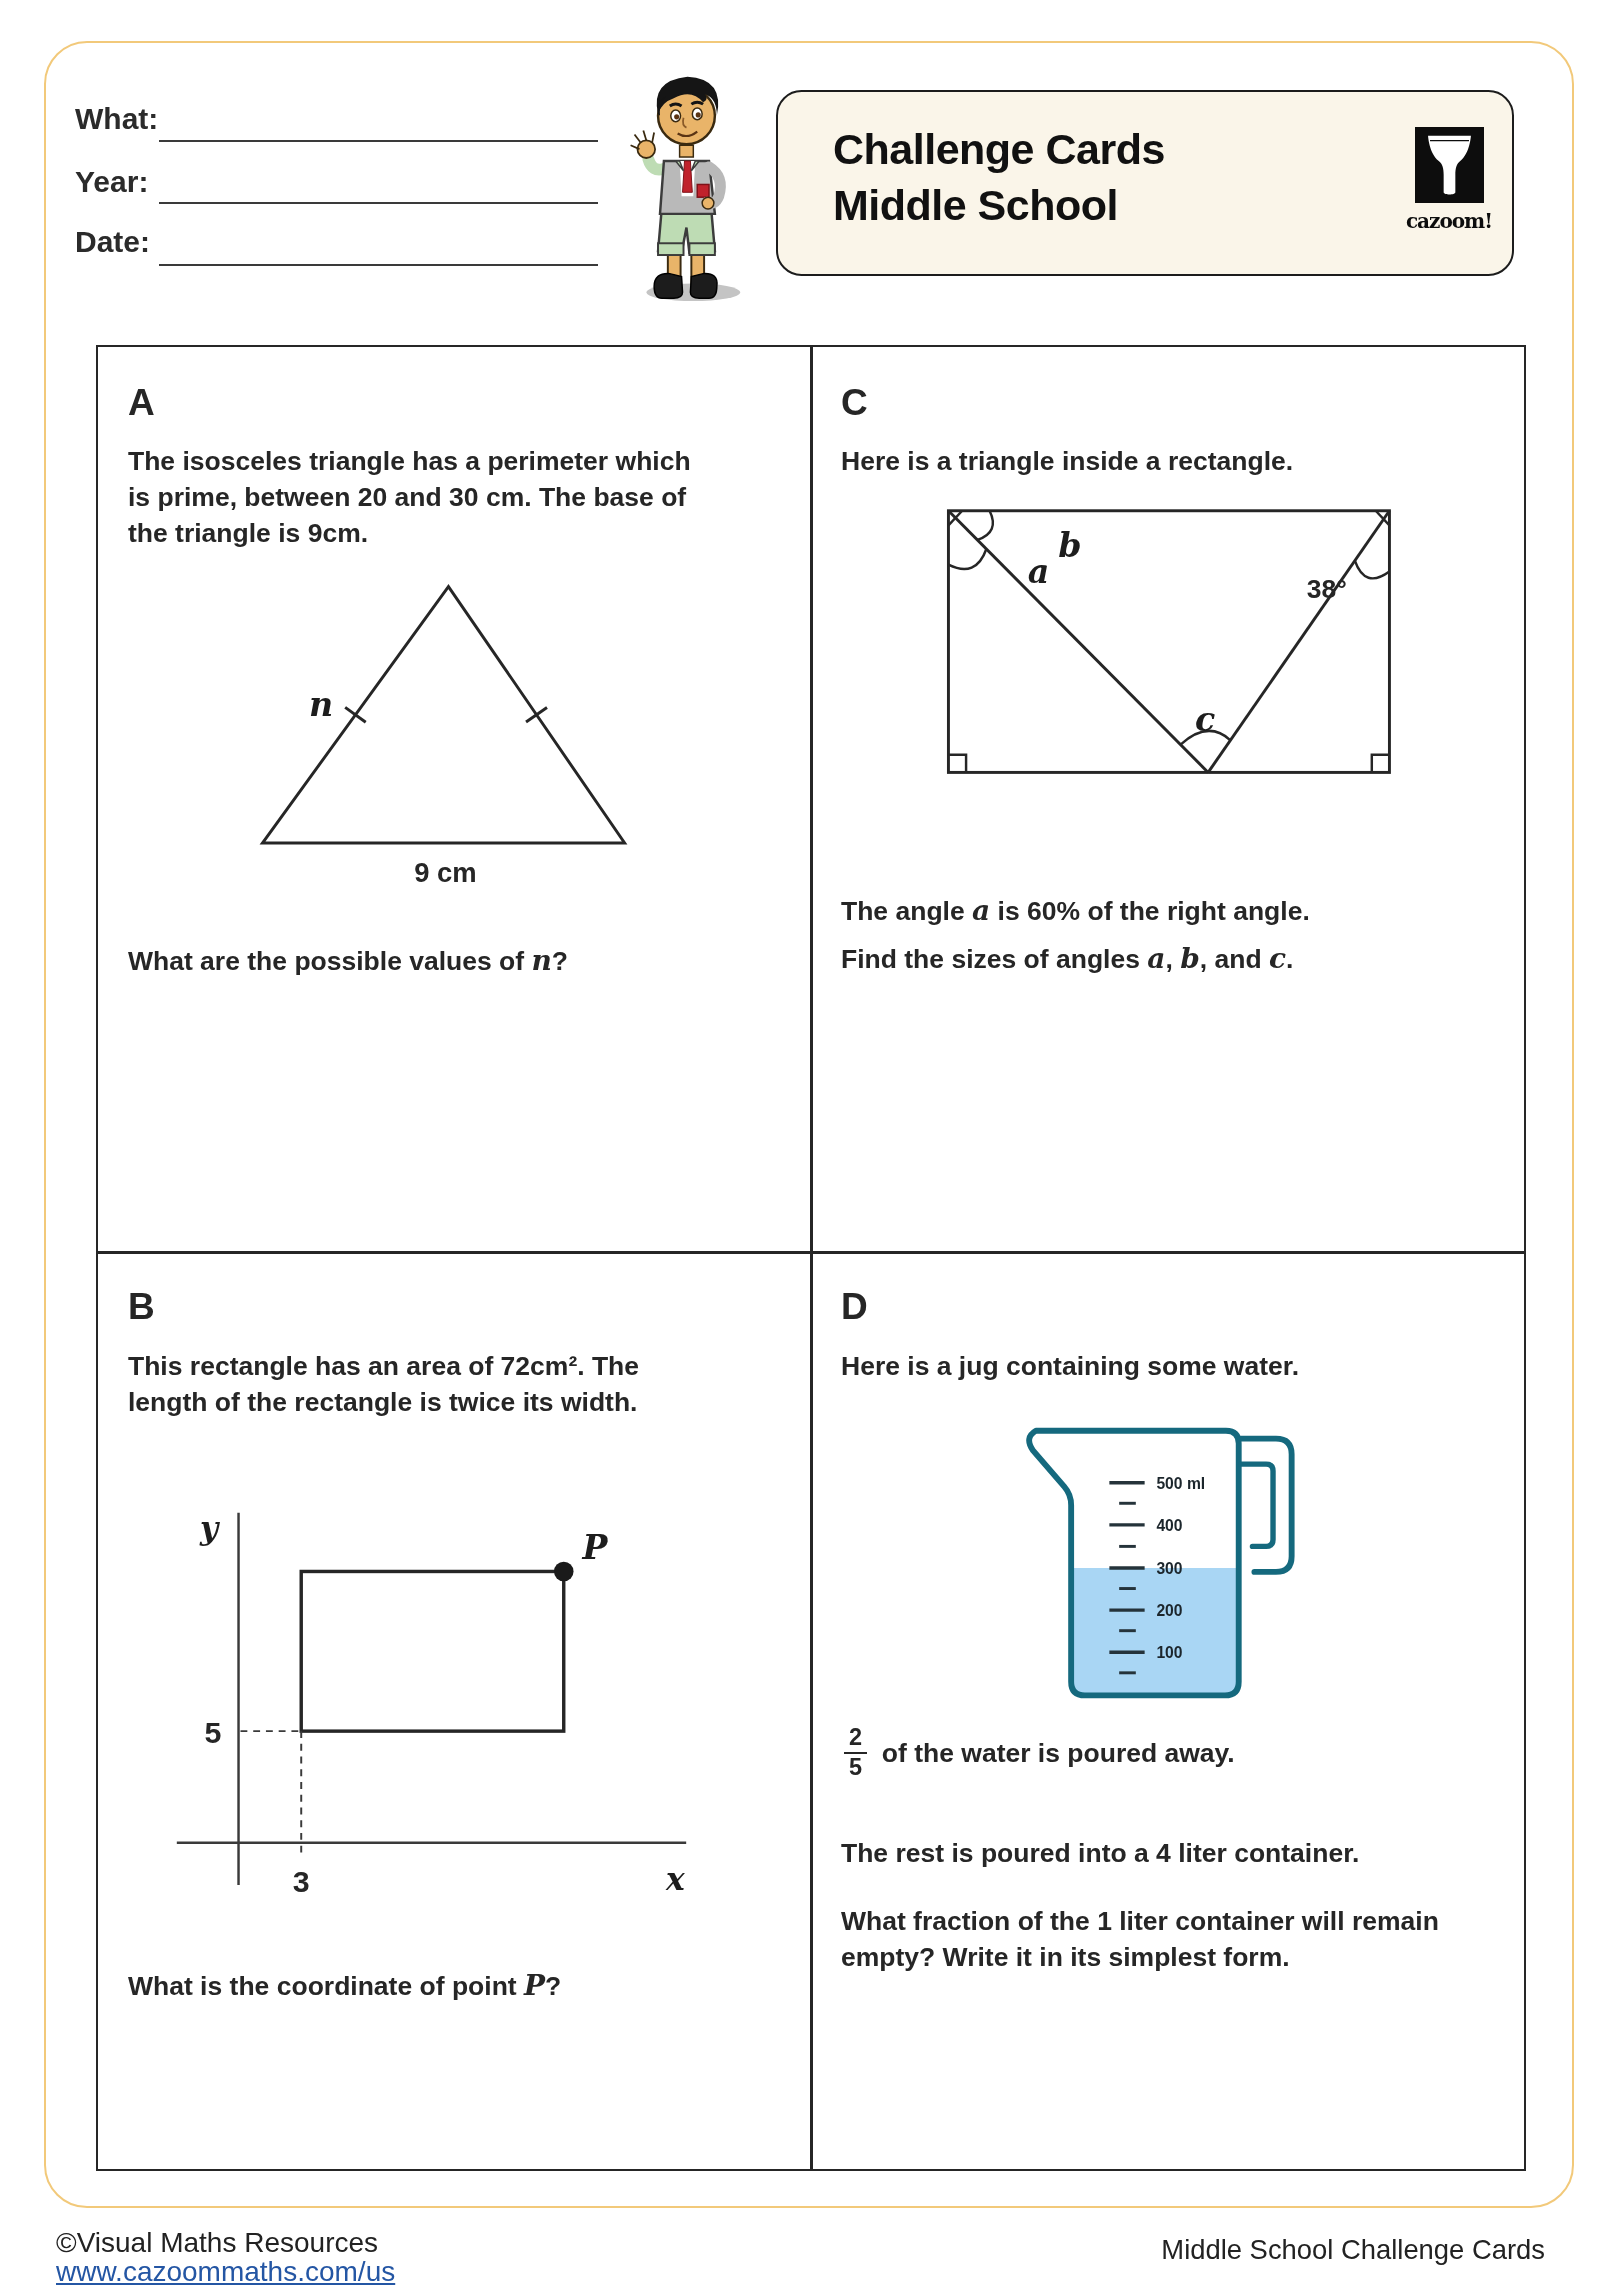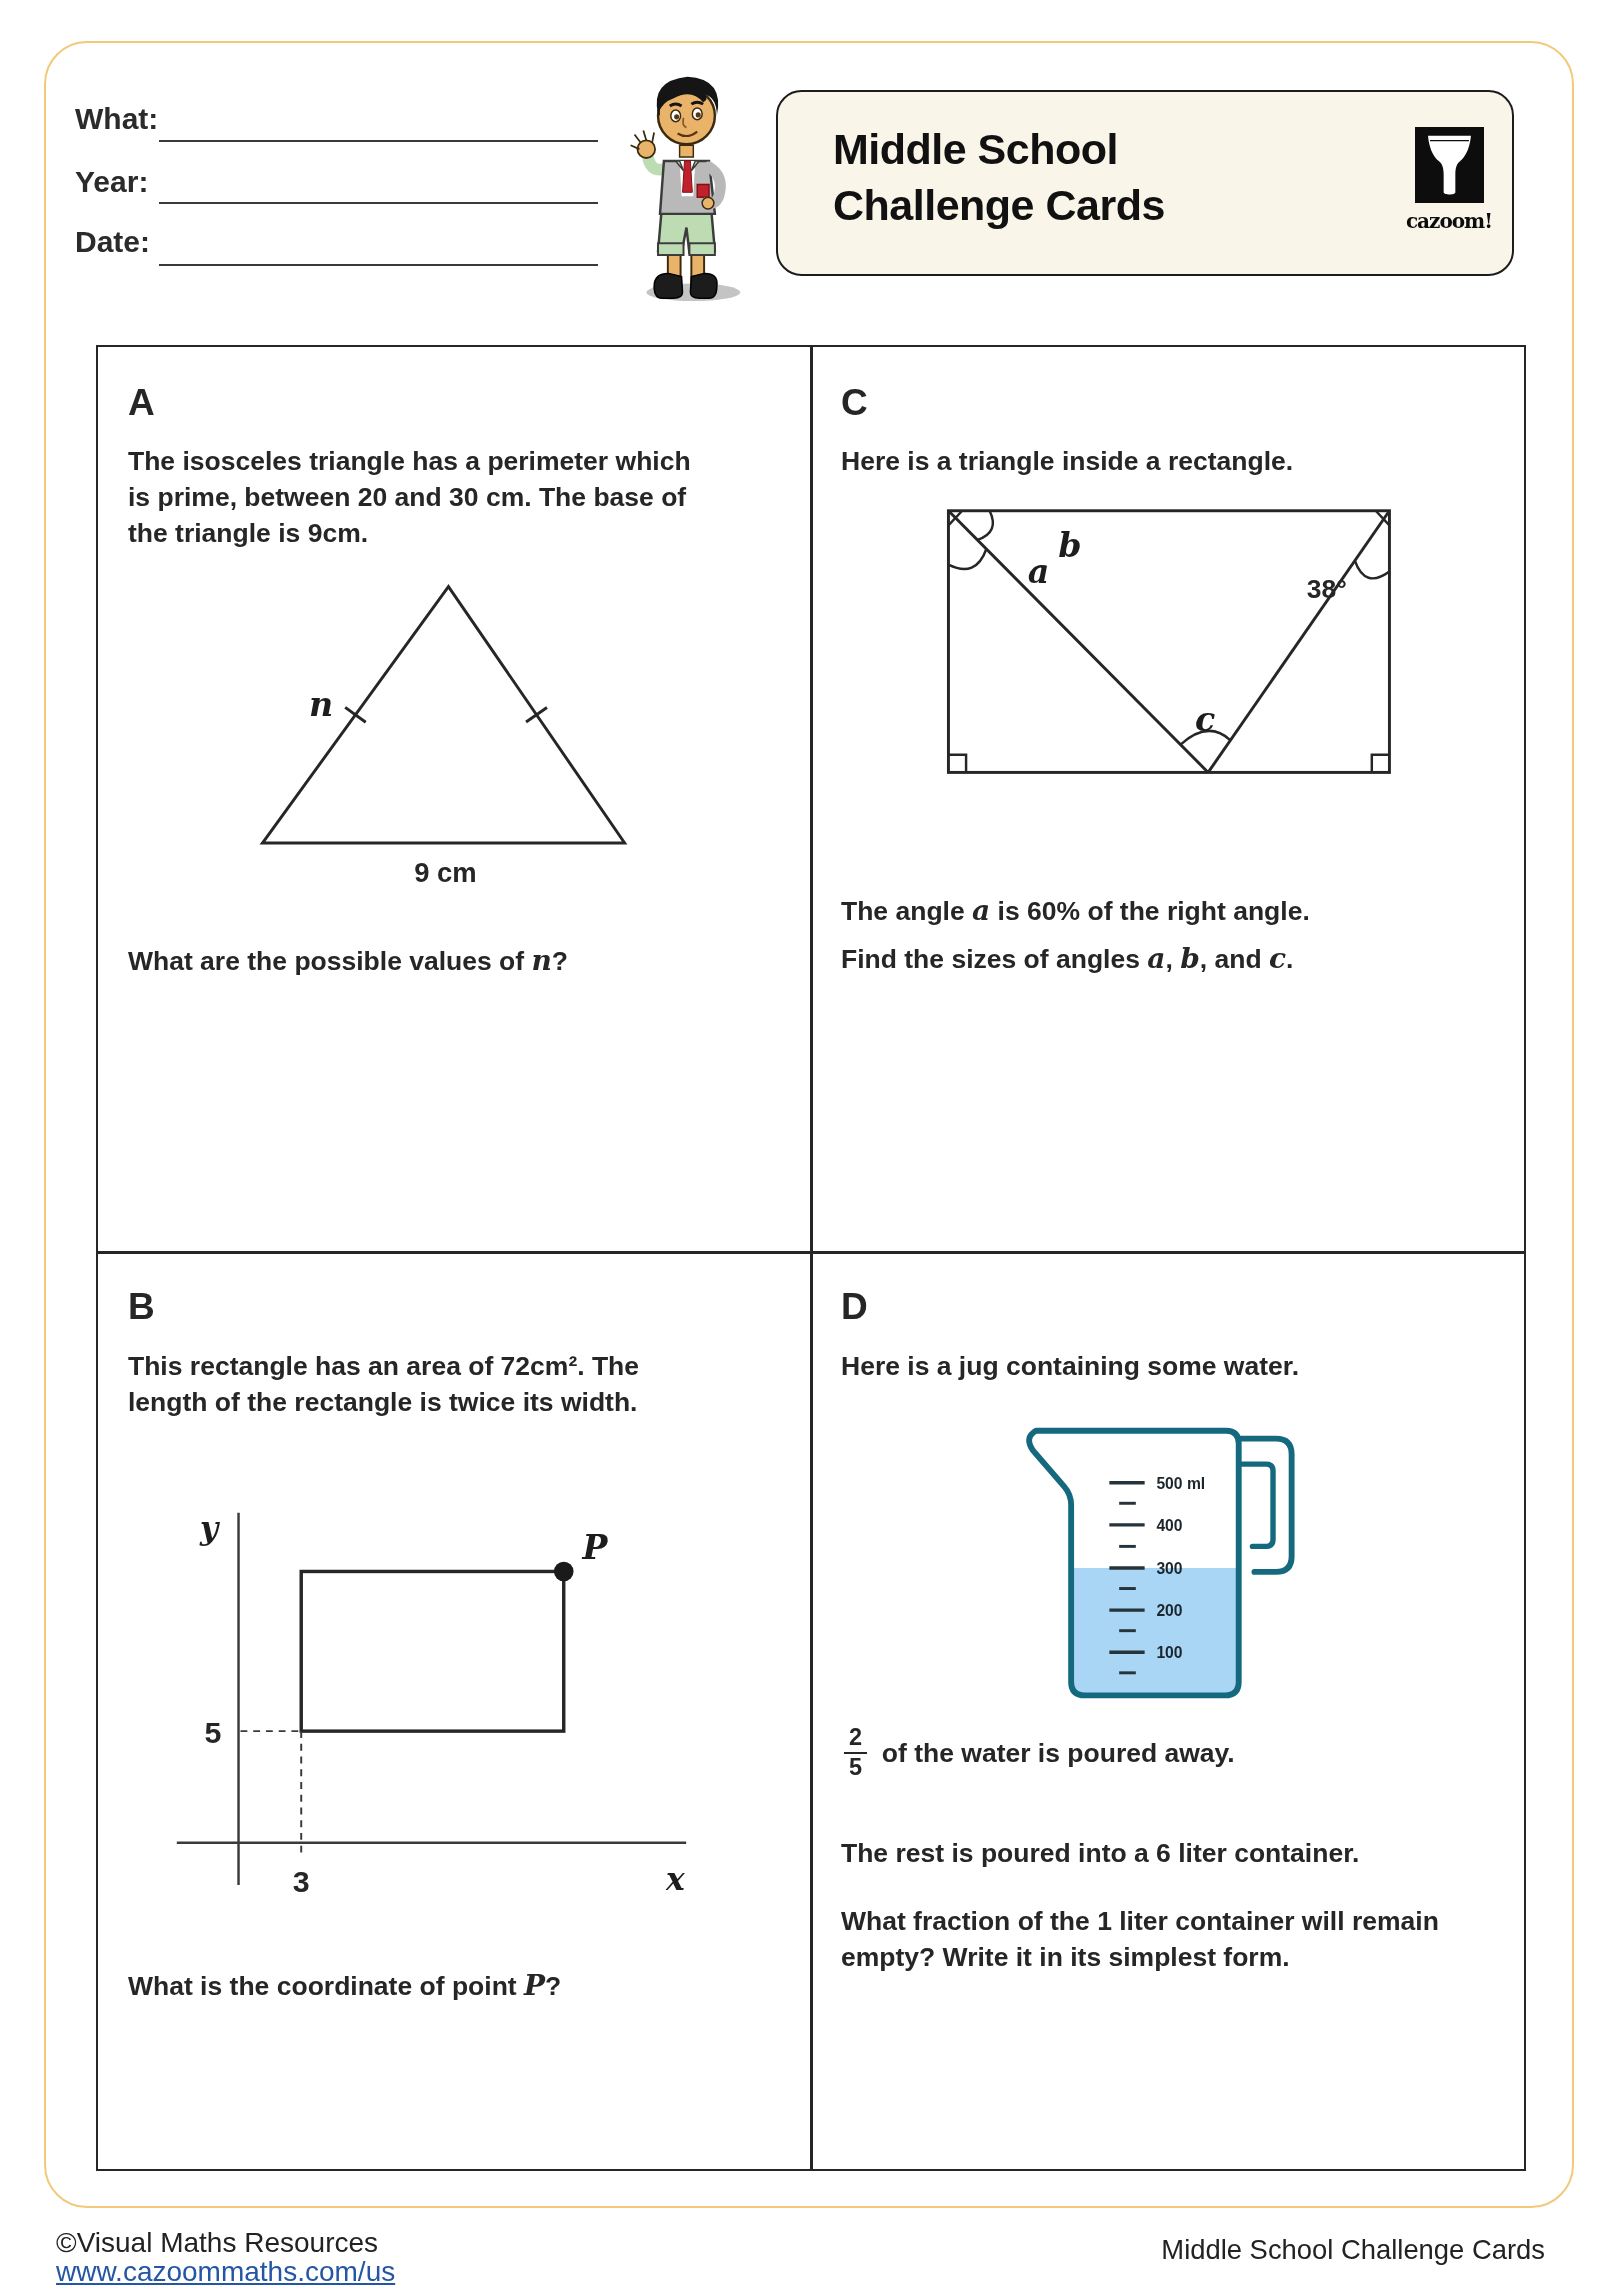--- a/index.html
+++ b/index.html
@@ -105,22 +105,22 @@
       <circle cx="89" cy="57" r="2.6" fill="#5a3414"></circle>
       <path d="M 60 48 Q 66 44 72 48" stroke="#151515" stroke-width="3" fill="none"></path>
       <path d="M 82 46 Q 88 42 94 46" stroke="#151515" stroke-width="3" fill="none"></path>
       <path d="M 74 60 Q 72 68 77 70" stroke="#8a5a28" stroke-width="1.8" fill="none"></path>
       <path d="M 68 76 Q 78 82 88 74" stroke="#5a3414" stroke-width="2.2" fill="none"></path>
     </g>
   </svg>
 
   <div class="title-box">
     <div class="title-text">
+      <div>Challenge Cards</div>
       <div>Middle School</div>
-      <div>Challenge Cards</div>
     </div>
     <div class="logo-wrap">
       <div class="logo-box">
         <svg width="69" height="76" viewBox="0 0 70 78">
           <path d="M 13 9 L 57 9 C 57 9 56 27 46 35 C 42 38 41 43 41 49 L 41 67 C 41 70 29 70 29 67 L 29 49 C 29 43 28 38 24 35 C 14 27 13 9 13 9 Z" fill="#ffffff"></path>
           <line x1="15" y1="14" x2="55" y2="14" stroke="#0d0d0d" stroke-width="1.5"></line>
         </svg>
       </div>
       <div class="logo-text">cazoom!</div>
     </div>
@@ -239,21 +239,21 @@
 
   <div class="frac-row" style="left:841px; top:1725px;">
     <span class="frac">
       <span class="num">2</span>
       <span class="bar"></span>
       <span class="den">5</span>
     </span>
     <span class="card-text" style="position:static;">of the water is poured away.</span>
   </div>
 
-  <div class="card-text" style="left:841px; top:1835px; width:637px;">The rest is poured into a 6 liter container.</div>
+  <div class="card-text" style="left:841px; top:1835px; width:637px;">The rest is poured into a 4 liter container.</div>
   <div class="card-text" style="left:841px; top:1903px; width:635px;">What fraction of the 1 liter container will remain empty? Write it in its simplest form.</div>
 
   <div class="footer-copy">©Visual Maths Resources</div>
   <a class="footer-url" href="#">www.cazoommaths.com/us</a>
   <div class="footer-right">Middle School Challenge Cards</div>
 
 </div>
 
 
 </body></html>

